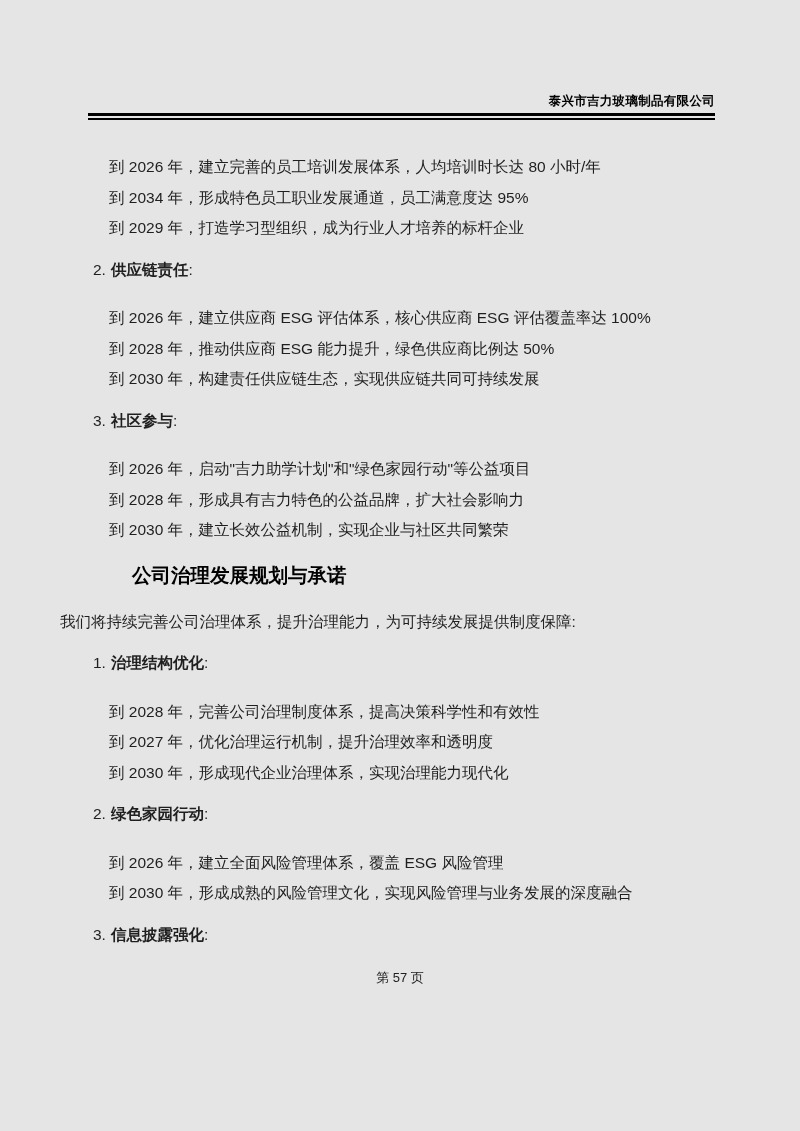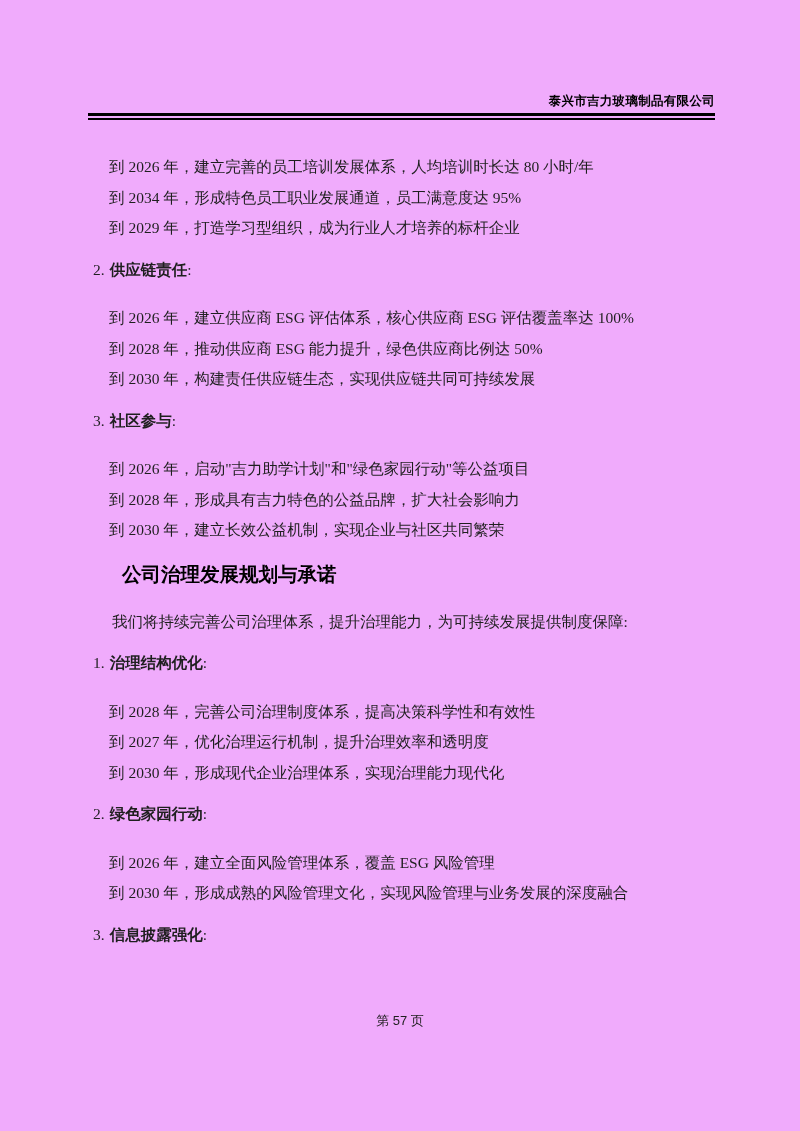--- a/index.html
+++ b/index.html
@@ -1,20 +1,20 @@
 <!DOCTYPE html>
 <html><head>
   <meta charset="utf-8">
   <style>
     html, body { margin: 0; padding: 0; background: #ffffff; }
     .page {
       position: relative;
       width: 800px;
       height: 1131px;
-      background: #f0abfc;
+      background: #e5e5e5;
       overflow: hidden;
       font-family: "Liberation Sans", "DejaVu Sans", sans-serif;
       color: #1f1f1f;
     }
     
     .header {
       position: absolute;
       left: 88px;
       right: 85px;
       top: 93px;
@@ -32,60 +32,59 @@
       height: 2px;               
       border-top: 3px solid #000;
       border-bottom: 2px solid #000;
     }
     
     .content {
       position: absolute;
       left: 0;
       top: 152px;
       width: 100%;
-      font-family: Liberation Serif, serif;
     }
     .group { margin: 18px 0 0 0; }
     .group.first { margin-top: 0; }
     .line {
       margin: 0;
       padding-left: 109px;
       padding-right: 70px;
       font-size: 15.5px;
       line-height: 30.5px;
       white-space: nowrap;
     }
     .sec-heading {
       margin: 11px 0 0 0;
       padding-left: 93px;
       font-size: 15.5px;
       line-height: 30.5px;
     }
     .sec-heading .num { margin-right: 5px; }
     .sec-heading .title { font-weight: bold; }
     .doc-h1 {
-      margin: 12px 0 0 8px;
+      margin: 12px 0 0 18px;
       padding-left: 114px;
       font-size: 19.5px;
       line-height: 34px;
       font-weight: bold;
       color: #000000;
     }
     .intro {
       margin: 15px 0 0 0;
-      padding-left: 112px;
+      padding-left: 60px;
       padding-right: 70px;
       font-size: 15.5px;
       line-height: 30.5px;
     }
     
     .footer {
       position: absolute;
       left: 0;
-      top: 1012px;
+      top: 969px;
       width: 100%;
       text-align: center;
       font-size: 13px;
       line-height: 18px;
       color: #1f1f1f;
     }
   </style>
 </head>
 <body>
 

